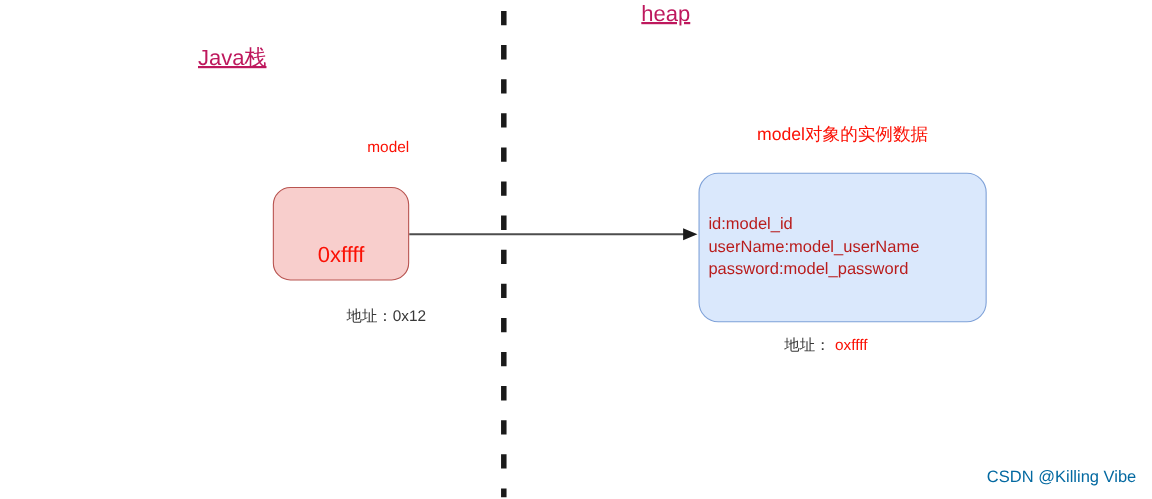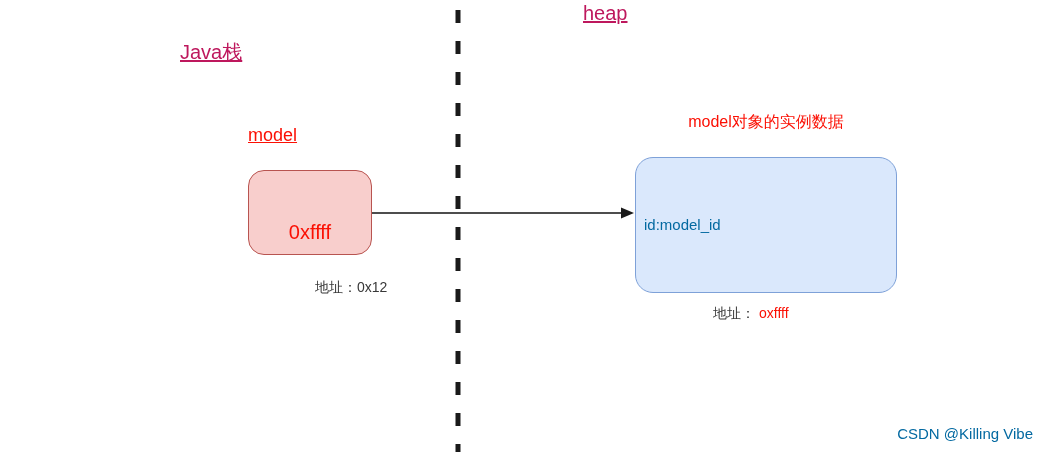--- a/index.html
+++ b/index.html
@@ -7,42 +7,42 @@
   body { font-family: "Liberation Sans", "DejaVu Sans", sans-serif; position: relative; }
 
   .abs { position: absolute; }
 
   .region-label { color: #be185d; font-size: 20px; text-decoration: underline; }
   #java-stack-label { left: 180px; top: 24px; margin-top: 15px; }
   #heap-label { left: 583px; top: 2px; }
 
   .red-text { color: #fb1004; }
 
-  #model-var-label { left: 248px; top: 125px; width: 124px; text-align: left; font-size: 18px; text-decoration: underline; }
+  #model-var-label { left: 248px; top: 125px; width: 124px; text-align: right; font-size: 14px; }
 
   #model-ref-box {
     left: 248px; top: 170px; width: 124px; height: 85px;
     background: #f8cecc; border: 1.6px solid #b85450; border-radius: 16px;
     display: flex; align-items: center; justify-content: center;
   }
   #model-ref-value { font-size: 20px; margin-top: 40px; }
 
   .addr-label { color: #383838; font-size: 14px; }
   #stack-addr { left: 283px; top: 279px; margin-left: 32px; }
 
   #heap-title { left: 635px; top: 112px; width: 262px; text-align: center; font-size: 16px; }
 
   #heap-object-box {
     left: 635px; top: 157px; width: 262px; height: 136px;
     background: #dae8fc; border: 1.6px solid #7ea1d8; border-radius: 18px;
     display: flex; flex-direction: column; justify-content: center;
     padding-left: 8px;
   }
   #heap-object-box .field-line {
-    color: #0369a1; font-size: 15px; line-height: 20.5px; white-space: nowrap;
+    color: #b91c1c; font-size: 15px; line-height: 20.5px; white-space: nowrap;
   }
 
   #heap-addr { left: 713px; top: 305px; }
   #heap-addr .addr-value { margin-left: 4px; margin-top: 10px; }
 
   #diagram-svg { left: 0; top: 0; }
 
   #watermark { right: 14px; top: 425px; color: #0369a1; font-size: 15px; }
 </style>
 </head>
@@ -63,19 +63,21 @@
 <div class="abs" id="model-ref-box">
   <span class="red-text" id="model-ref-value">0xffff</span>
 </div>
 
 <div class="abs addr-label" id="stack-addr">地址：0x12</div>
 
 <div class="abs red-text" id="heap-title">model对象的实例数据</div>
 
 <div class="abs" id="heap-object-box">
   <div class="field-line">id:model_id</div>
+  <div class="field-line">userName:model_userName</div>
+  <div class="field-line">password:model_password</div>
 </div>
 
 <div class="abs addr-label" id="heap-addr">
   <span>地址：</span><span class="red-text addr-value">oxffff</span>
 </div>
 
 <div class="abs" id="watermark">CSDN @Killing Vibe</div>
 
 </body></html>

